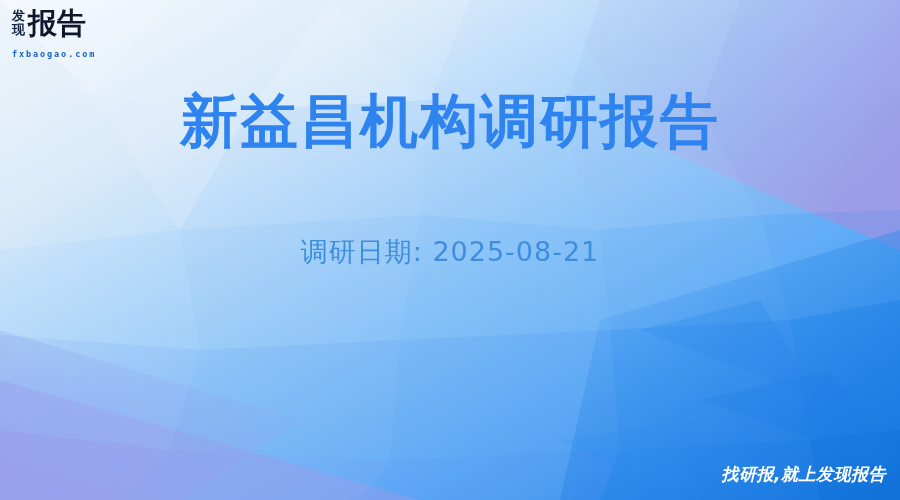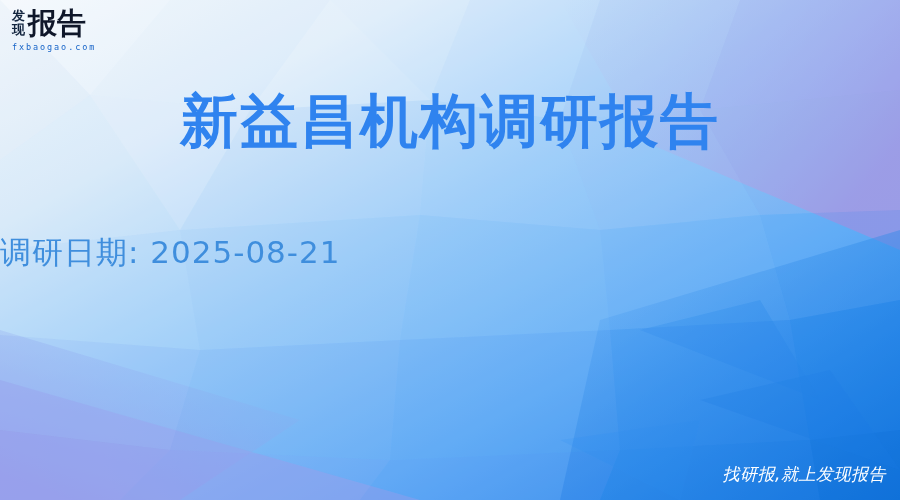--- a/index.html
+++ b/index.html
@@ -60,23 +60,23 @@
   }
   .logo-main {
     font-size: 29px;
     line-height: 30px;
     font-weight: 700;
     color: #0f172a;
     letter-spacing: 0px;
     font-family: "DejaVu Sans", "Liberation Sans", sans-serif;
   }
   .logo-url {
-    margin-top: 2px;
+    margin-top: 9px;
     font-size: 8.5px;
-    font-weight: 400;
+    font-weight: 700;
     color: #1764c8;
     letter-spacing: 1.9px;
     font-family: "DejaVu Sans Mono", "Liberation Mono", monospace;
   }
 
   
   .title-block {
     position: absolute;
     left: 0;
     top: 0;
@@ -97,38 +97,39 @@
     color: #2f83ef;
     letter-spacing: 2px;
     font-family: "DejaVu Sans", "Liberation Sans", sans-serif;
     white-space: nowrap;
   }
   .sub-title {
     position: absolute;
     top: 230px;
     left: 0;
     width: 900px;
-    font-size: 31px;
+    text-align: center;
+    font-size: 27px;
     line-height: 44px;
     font-weight: 400;
     color: #3f8edd;
     letter-spacing: 1px;
     font-family: "DejaVu Sans", "Liberation Sans", sans-serif;
     white-space: nowrap;
   }
 
   
   .tagline {
     position: absolute;
     right: 14px;
     bottom: 16px;
     z-index: 6;
     font-size: 17px;
     line-height: 20px;
-    font-weight: 400;
+    font-weight: 700;
     font-style: italic;
     color: #ffffff;
     letter-spacing: 0.5px;
     font-family: "DejaVu Sans", "Liberation Sans", sans-serif;
     white-space: nowrap;
   }
 </style>
 </head>
 <body>
 

